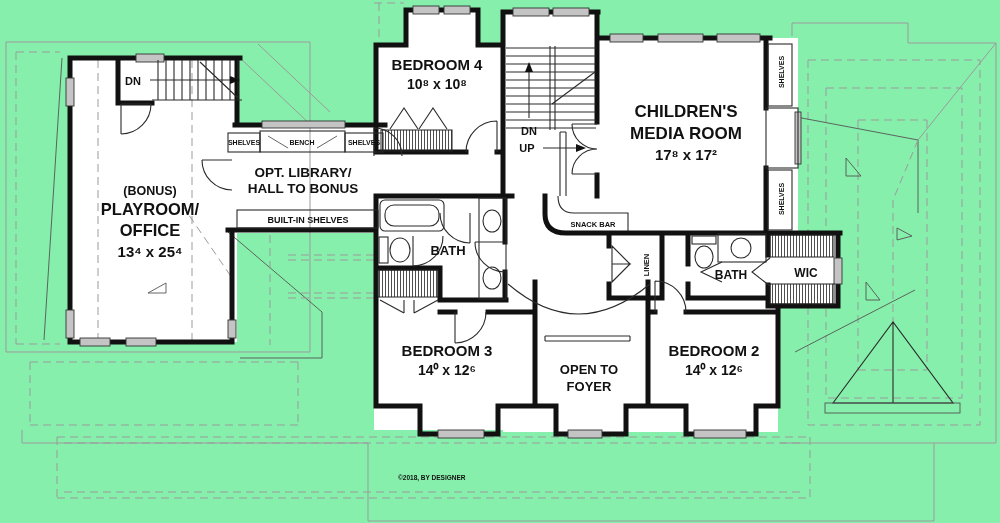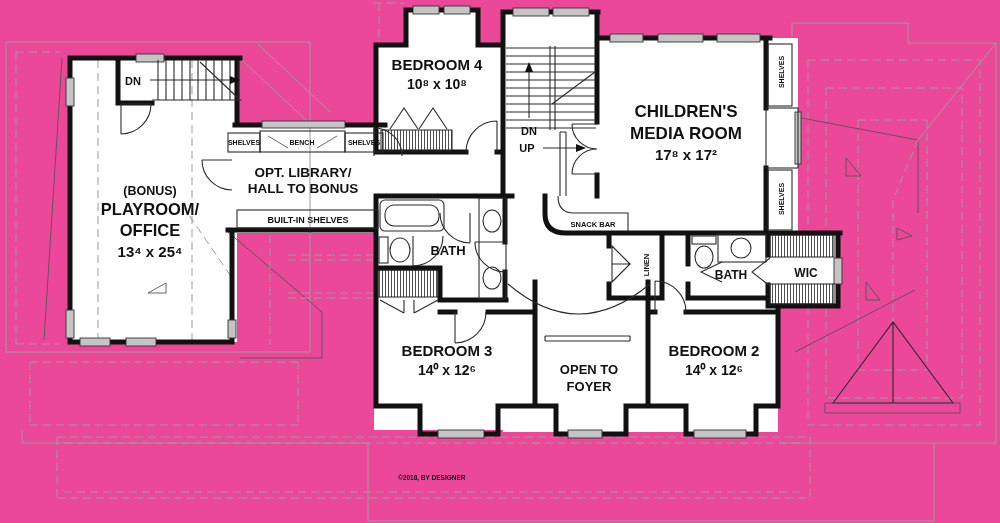--- a/index.html
+++ b/index.html
@@ -1,16 +1,16 @@
 <!DOCTYPE html>
 <html><head>
 <meta charset="utf-8">
 <style>
   html,body{margin:0;padding:0;background:#fff;}
-  .canvas{position:relative;width:1000px;height:523px;background:#ec4899;overflow:hidden;
+  .canvas{position:relative;width:1000px;height:523px;background:#86efac;overflow:hidden;
           font-family:"Liberation Sans", sans-serif;}
   svg{position:absolute;left:0;top:0;}
   text{font-family:"Liberation Sans", sans-serif;font-weight:bold;fill:#111;}
   .roof{stroke:#9b9b9b;stroke-width:1;fill:none;}
   .roofd{stroke:#9b9b9b;stroke-width:1;fill:none;stroke-dasharray:8 5;}
   .wall{stroke:#111;stroke-width:5;fill:none;stroke-linecap:square;}
   .thin{stroke:#2a2a2a;stroke-width:1.1;fill:none;}
   .thinl{stroke:#555;stroke-width:0.9;fill:none;}
   .win{fill:#c4c4c4;stroke:#333;stroke-width:0.9;}
   .hatchbox{fill:url(#hatch);stroke:#222;stroke-width:1;}

